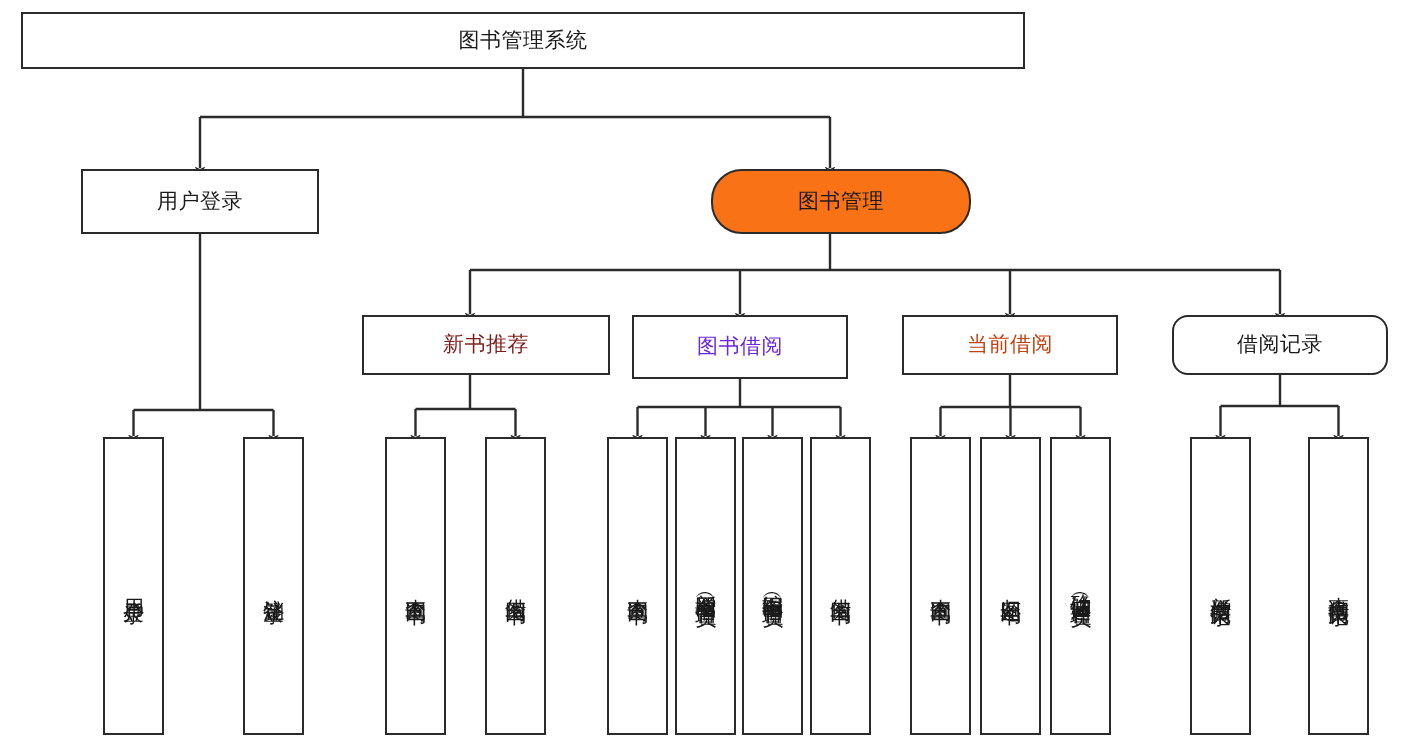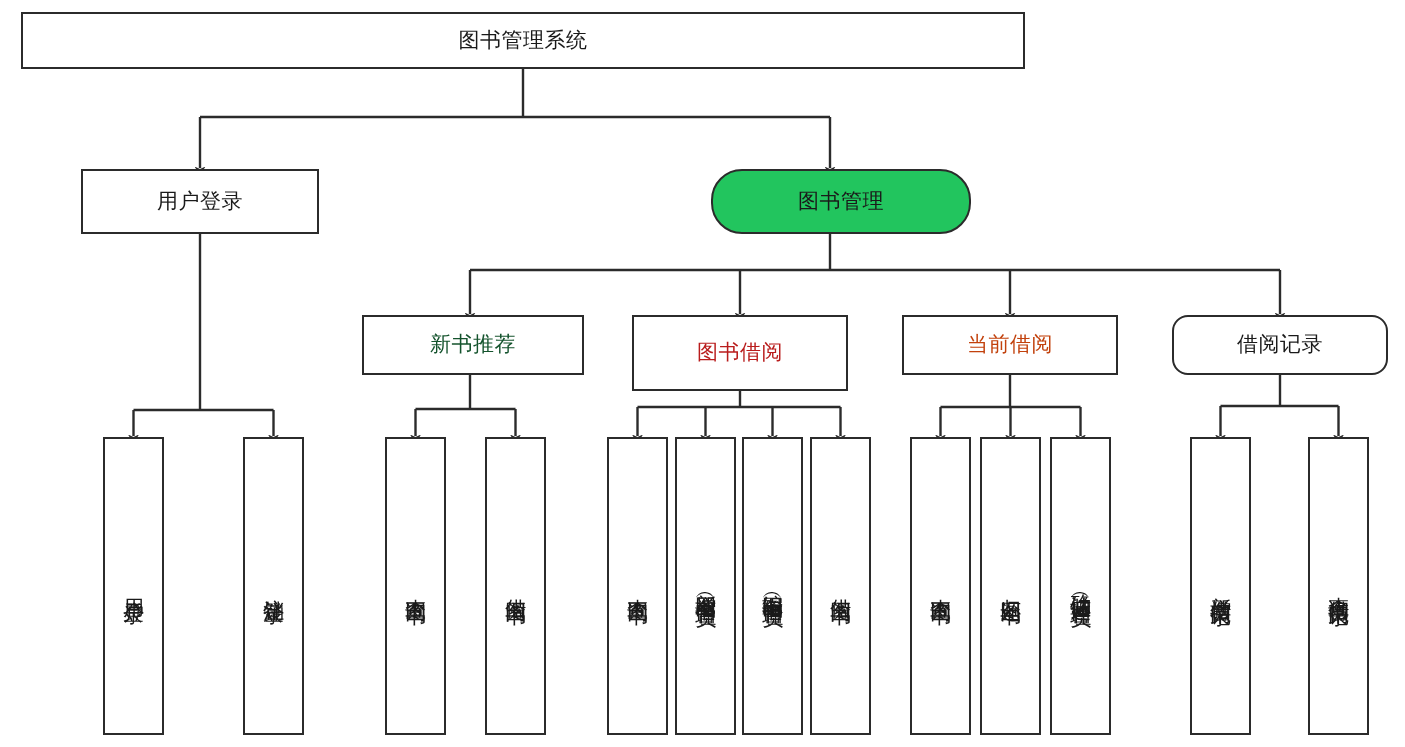--- a/index.html
+++ b/index.html
@@ -120,27 +120,27 @@
       </g>
   </svg>
 
   <div id="nodes-layer">
       <div class="node horizontal" style="left: 21px; top: 12px; width: 1004px; height: 57px; border-color: rgb(43, 43, 43); background: rgb(255, 255, 255); color: rgb(26, 26, 26);">
         <span class="label">图书管理系统</span>
       </div>
       <div class="node horizontal" style="left: 81px; top: 169px; width: 238px; height: 65px; border-color: rgb(43, 43, 43); background: rgb(255, 255, 255); color: rgb(26, 26, 26);">
         <span class="label">用户登录</span>
       </div>
-      <div class="node horizontal" style="left: 711px; top: 169px; width: 260px; height: 65px; border-color: rgb(43, 43, 43); background: #22c55e; color: rgb(26, 26, 26); border-radius: 31px;">
+      <div class="node horizontal" style="left: 711px; top: 169px; width: 260px; height: 65px; border-color: rgb(43, 43, 43); background: #f97316; color: rgb(26, 26, 26); border-radius: 31px;">
         <span class="label">图书管理</span>
       </div>
-      <div class="node horizontal" style="left: 362px; top: 315px; width: 222px; height: 60px; border-color: rgb(43, 43, 43); background: rgb(255, 255, 255); color: #14532d;">
+      <div class="node horizontal" style="left: 362px; top: 315px; width: 248px; height: 60px; border-color: rgb(43, 43, 43); background: rgb(255, 255, 255); color: #7f1d1d;">
         <span class="label">新书推荐</span>
       </div>
-      <div class="node horizontal" style="left: 632px; top: 315px; width: 216px; height: 76px; border-color: rgb(43, 43, 43); background: rgb(255, 255, 255); color: #b91c1c;">
+      <div class="node horizontal" style="left: 632px; top: 315px; width: 216px; height: 64px; border-color: rgb(43, 43, 43); background: rgb(255, 255, 255); color: #6d28d9;">
         <span class="label">图书借阅</span>
       </div>
       <div class="node horizontal" style="left: 902px; top: 315px; width: 216px; height: 60px; border-color: rgb(43, 43, 43); background: rgb(255, 255, 255); color: #c2410c;">
         <span class="label">当前借阅</span>
       </div>
       <div class="node horizontal" style="left: 1172px; top: 315px; width: 216px; height: 60px; border-color: rgb(43, 43, 43); background: rgb(255, 255, 255); color: rgb(26, 26, 26); border-radius: 16px;">
         <span class="label">借阅记录</span>
       </div>
       <div class="node vertical" style="left: 103px; top: 437px; width: 61px; height: 298px; border-color: rgb(43, 43, 43); background: rgb(255, 255, 255); color: rgb(26, 26, 26);">
         <span class="label">用户登录</span>

